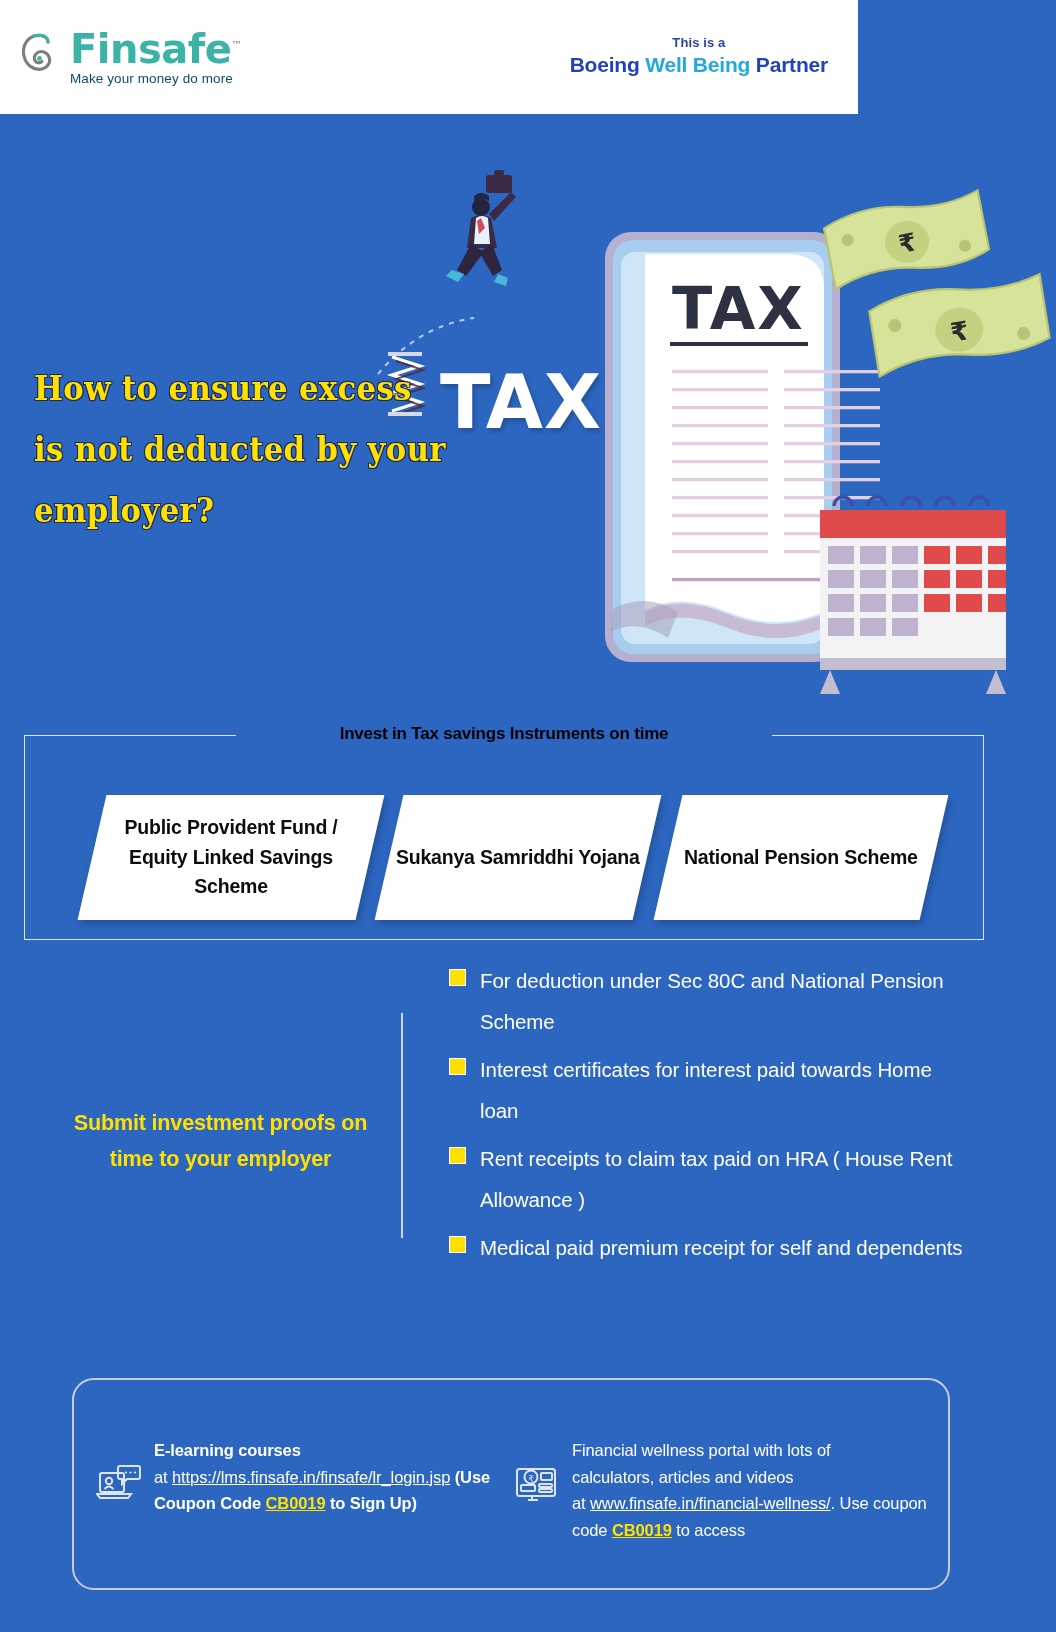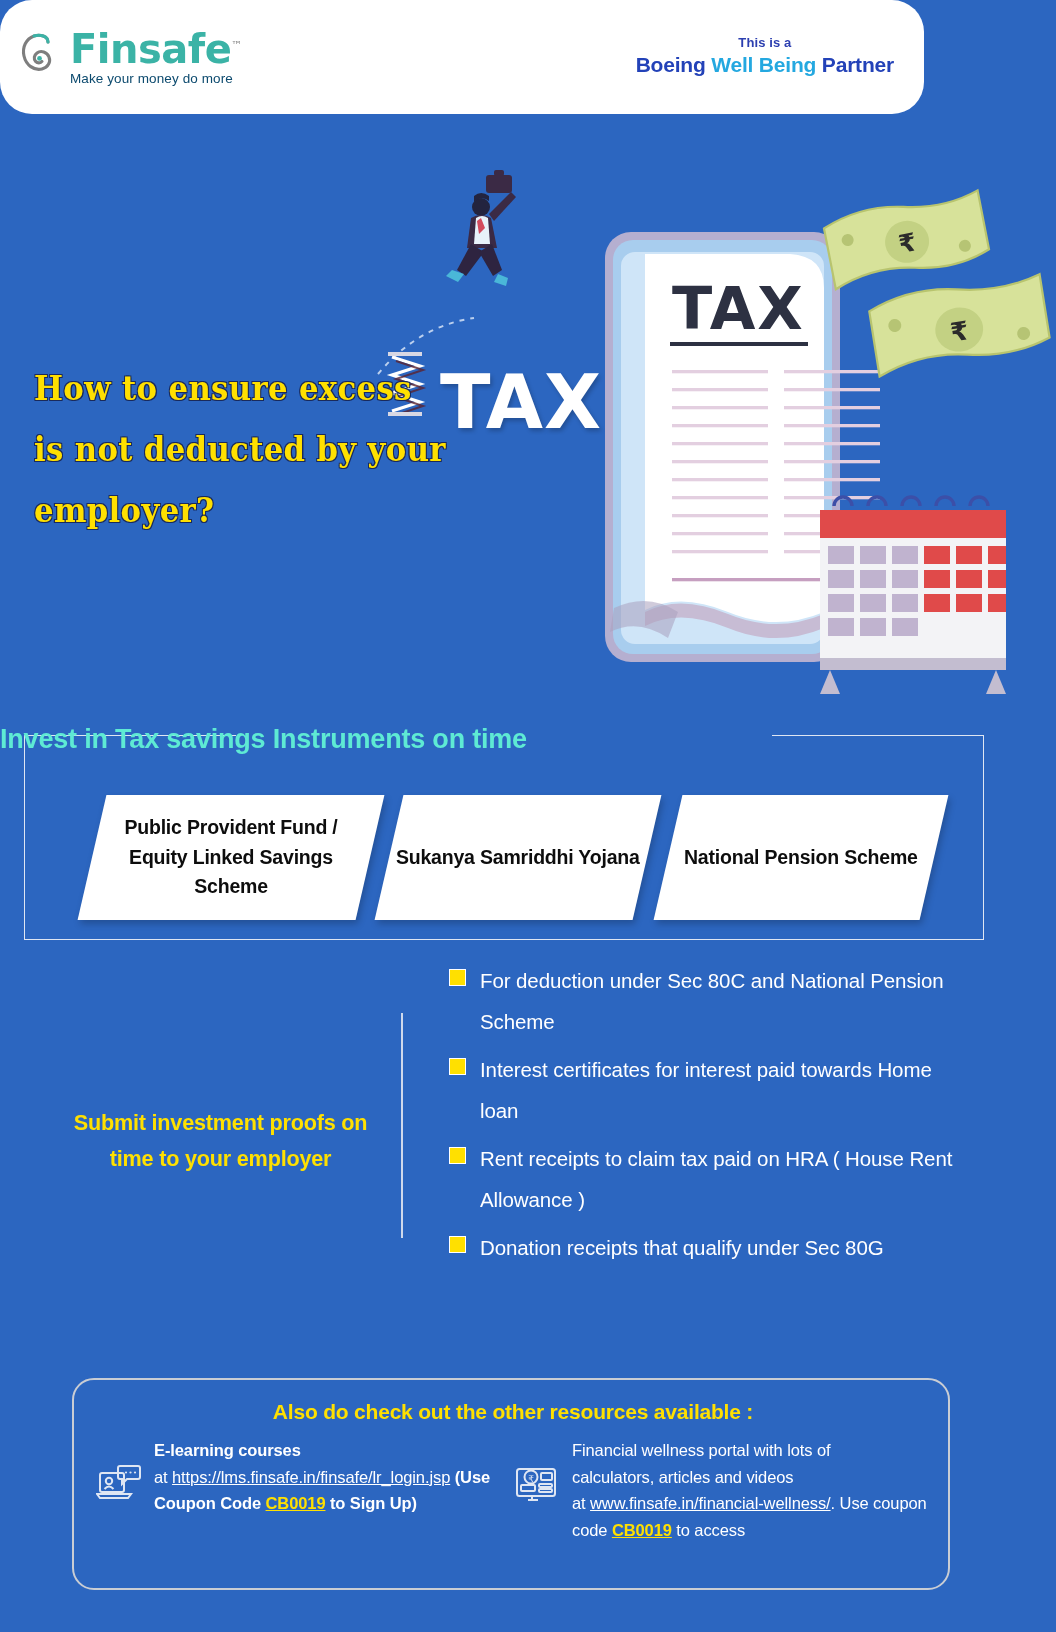--- a/index.html
+++ b/index.html
@@ -5,24 +5,24 @@
   html,body{margin:0;padding:0;}
   body{
     width:1056px;height:1632px;
     background:#2c66c0;
     font-family:"Liberation Sans", sans-serif;
     overflow:hidden;
     position:relative;
   }
   
   .header{
-    position:absolute;top:0;left:0;width:924px;height:114px;
+    position:absolute;top:0;left:0;width:858px;height:114px;
     background:#ffffff;
     display:flex;align-items:center;justify-content:space-between;
-    box-sizing:border-box;padding:0 30px 0 18px;border-radius:32px;
+    box-sizing:border-box;padding:0 30px 0 18px;
   }
   .logo-wrap{display:flex;align-items:center;gap:8px;}
   .logo-mark{width:44px;height:52px;flex:none;}
   .logo-text{display:flex;flex-direction:column;line-height:1;}
   .logo-name{
     font-size:40px;font-weight:bold;color:#3bb3a6;letter-spacing:-0.5px;
     font-family:"DejaVu Sans", sans-serif;position:relative;
   }
   .logo-tm{font-size:11px;vertical-align:super;color:#8c8c8c;font-weight:normal;}
   .logo-tag{
@@ -62,22 +62,22 @@
   .panel{
     position:absolute;left:24px;top:735px;width:960px;height:205px;
     box-sizing:border-box;
     border:1.4px solid #dfe6f3;border-top:none;
   }
   .panel-topline{
     position:absolute;left:24px;top:735px;width:960px;height:2px;
   }
   .panel-topline .seg{position:absolute;top:0;height:1.4px;background:#dfe6f3;}
   .panel-title{
-    position:absolute;top:724px;left:0;width:1008px;text-align:left;
-    font-size:27px;font-weight:bold;color:#5eead4;letter-spacing:-0.2px;
+    position:absolute;top:724px;left:0;width:1008px;text-align:center;
+    font-size:17px;font-weight:bold;color:#000000;letter-spacing:-0.2px;
   }
   .cards{
     position:absolute;left:24px;top:795px;width:960px;height:125px;
   }
   .card{
     position:absolute;top:0;height:125px;background:#ffffff;
     transform:skewX(-13deg);
     box-shadow:3px 4px 7px rgba(0,0,0,0.22);
     display:flex;align-items:center;justify-content:center;
   }
@@ -335,27 +335,26 @@
     <div class="bullet">
       <span class="bullet-box"></span>
       <span class="bullet-text">Interest certificates for interest paid towards Home loan</span>
     </div>
     <div class="bullet">
       <span class="bullet-box"></span>
       <span class="bullet-text">Rent receipts to claim tax paid on HRA ( House Rent Allowance )</span>
     </div>
     <div class="bullet">
       <span class="bullet-box"></span>
-      <span class="bullet-text">Donation receipts that qualify under Sec 80G</span>
+      <span class="bullet-text">Medical paid premium receipt for self and dependents</span>
     </div>
   </div>
 </div>
 
 <div class="resources">
-  <div class="res-title">Also do check out the other resources available :</div>
   <div class="res-cols">
 
     <div class="res-col" id="rescol0">
       <span class="res-icon">
         <svg width="46" height="46" viewBox="0 0 46 46" fill="none" stroke="#dfe6f3" stroke-width="2">
           <rect x="4" y="12" width="24" height="19" rx="2"></rect>
           <path d="M1 33 h34 l-3 4 h-28 z"></path>
           <circle cx="13" cy="20" r="3.2"></circle>
           <path d="M8.5 28 q4.5 -5 9 0"></path>
           <path d="M24 5 h18 a2 2 0 0 1 2 2 v9 a2 2 0 0 1 -2 2 h-11 l-5 5 v-5 h-2 a2 2 0 0 1 -2 -2 v-9 a2 2 0 0 1 2 -2 z"></path>

